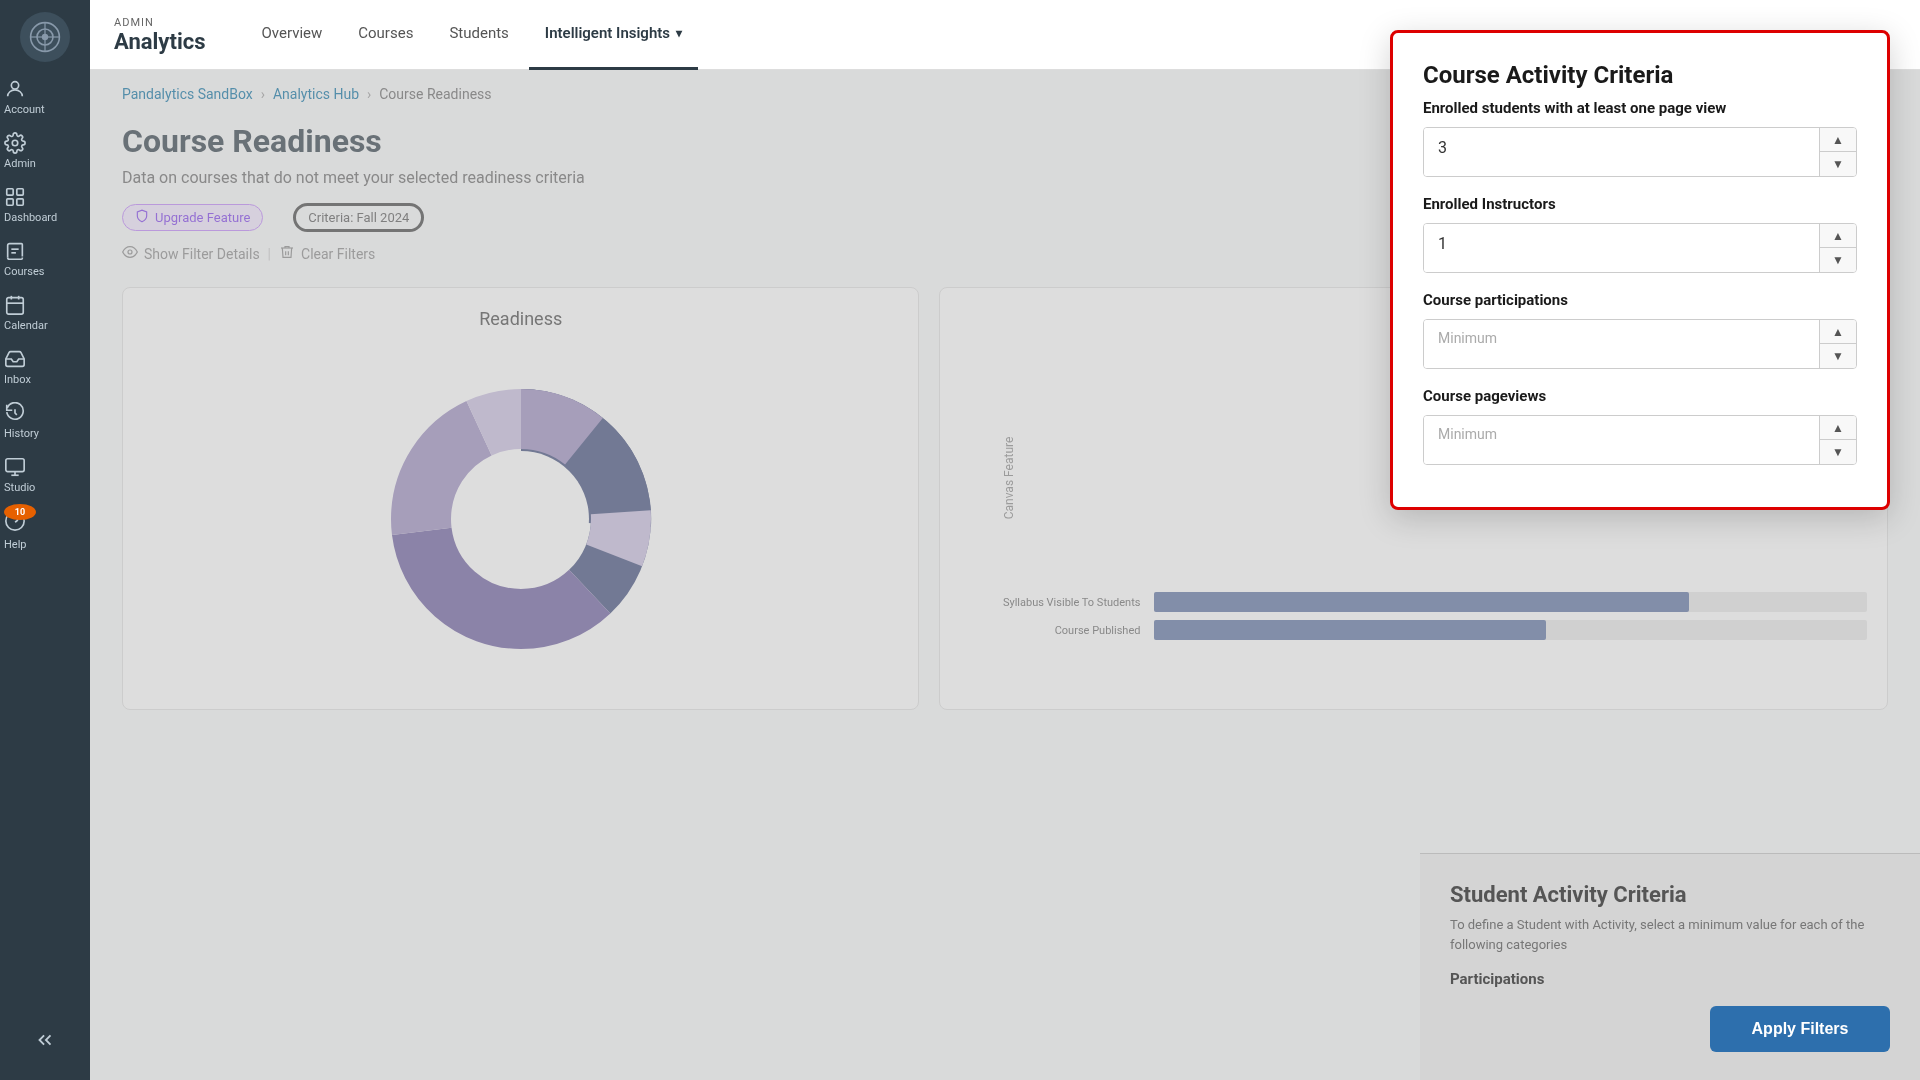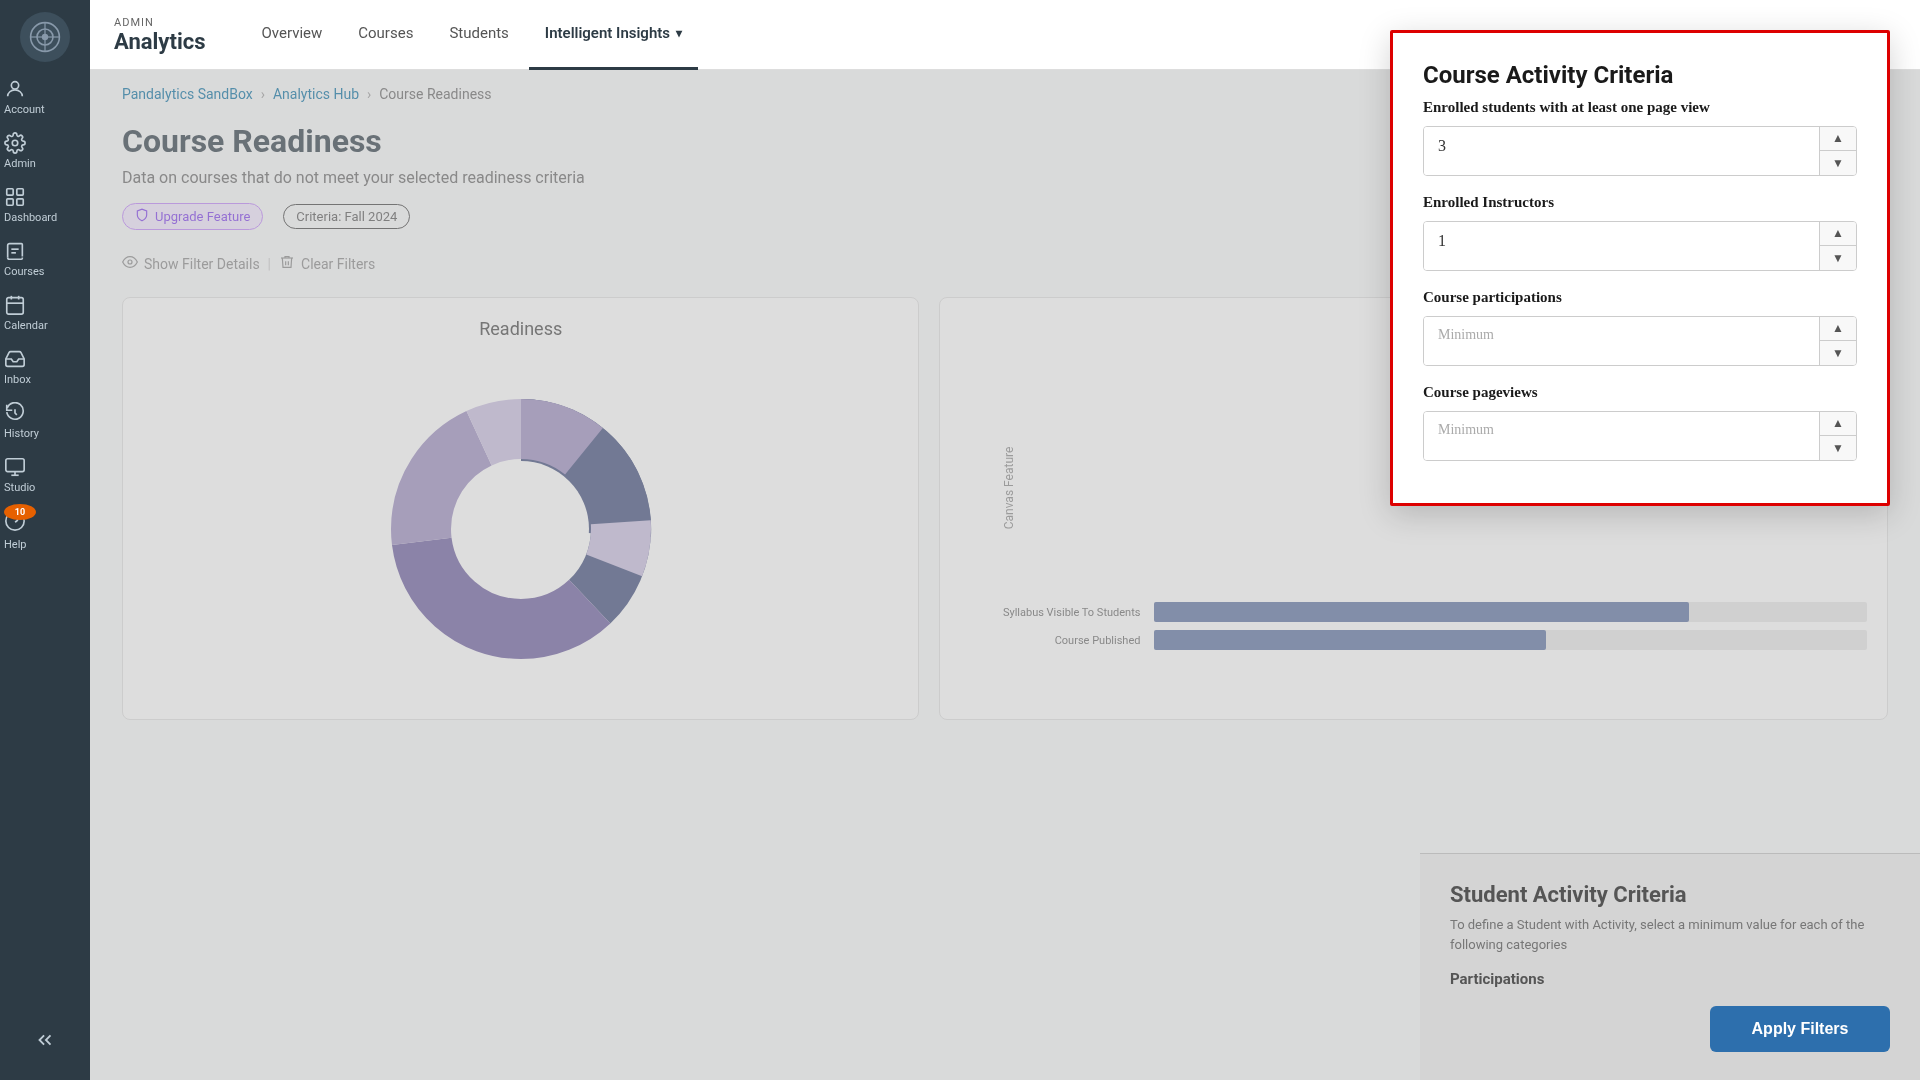--- a/index.html
+++ b/index.html
@@ -87,34 +87,34 @@
       color: #666;
     }
     .breadcrumb a { color: #0770a3; text-decoration: none; }
     .breadcrumb-sep { color: #999; }
 
     
     .page-title { font-size: 32px; font-weight: 700; color: #2d3b45; margin-bottom: 8px; }
     .page-subtitle { font-size: 16px; color: #666; margin-bottom: 16px; }
 
     
-    .tags-row { display: flex; align-items: center; gap: 20px; margin-bottom: 24px; }
+    .tags-row { display: flex; align-items: center; gap: 30px; margin-bottom: 12px; }
     .tag-upgrade {
       display: flex; align-items: center; gap: 6px;
       background: #f3e8ff;
       border: 1px solid #c084fc;
       border-radius: 20px;
       padding: 4px 12px;
       font-size: 13px;
       color: #7c3aed;
       cursor: pointer;
     }
     .tag-upgrade svg { width: 14px; height: 14px; }
     .tag-criteria {
-      border: 1px solid #404040;
+      border: 3px solid #404040;
       border-radius: 20px;
       padding: 4px 12px;
       font-size: 13px;
       color: #555;
     }
 
     
     .filter-actions { display: flex; align-items: center; gap: 8px; margin-bottom: 24px; color: #888; font-size: 14px; }
     .filter-action-btn { display: flex; align-items: center; gap: 6px; cursor: pointer; color: #888; }
     .filter-sep { color: #ccc; }
@@ -146,28 +146,28 @@
       overflow: hidden;
     }
 
     
     .panel-overlay {
       position: fixed;
       top: 30px; right: 30px;
       width: 500px;
       background: #fff;
       border: 3px solid #d00;
-      border-radius: 2px;
+      border-radius: 8px;
       box-shadow: 0 8px 32px rgba(0,0,0,0.18);
       z-index: 200;
       padding: 28px 30px 24px 30px;
     }
     .panel-title { font-size: 24px; font-weight: 700; color: #1a1a1a; margin-bottom: 10px; }
     .panel-subtitle { font-size: 14px; color: #555; margin-bottom: 22px; line-height: 1.5; }
-    .criteria-section { margin-bottom: 18px; font-family: Liberation Serif, serif; }
+    .criteria-section { margin-bottom: 18px; }
     .criteria-label { font-size: 15px; font-weight: 700; color: #1a1a1a; margin-bottom: 10px; }
     .spinner-input {
       display: flex;
       border: 1px solid #ccc;
       border-radius: 4px;
       overflow: hidden;
       width: 100%;
     }
     .spinner-value {
       flex: 1;

